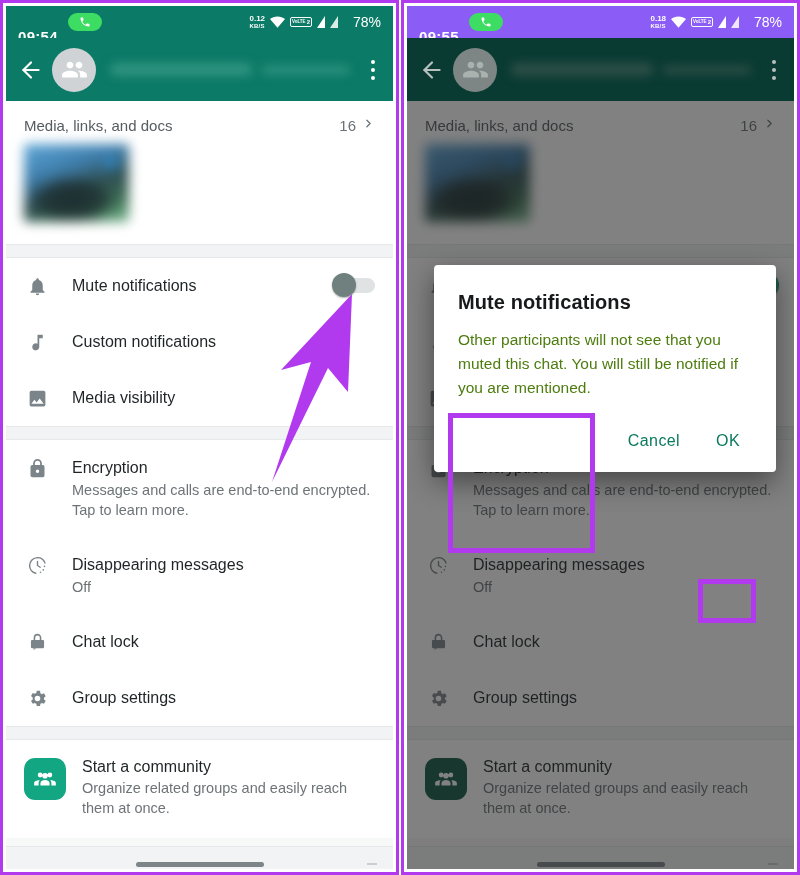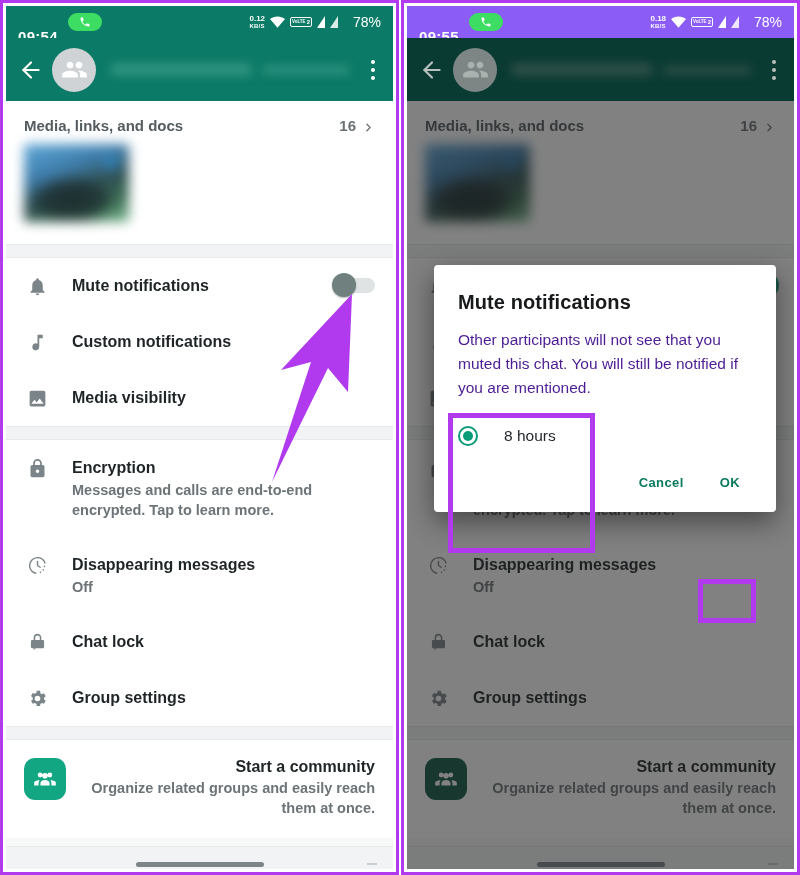--- a/index.html
+++ b/index.html
@@ -43,27 +43,27 @@
   .title-blur span{position:absolute;top:4px;height:13px;border-radius:6px;background:#2f9381;}
   .panel.right .title-blur span{background:#2c4e47;}
   .tb1{left:0;width:58%;}
   .tb2{left:62%;width:36%;top:7px !important;height:8px !important;}
   .kebab{margin-left:10px;display:flex;flex-direction:column;gap:4px;align-items:center;flex:0 0 auto;padding:4px 6px;}
   .kebab i{width:4px;height:4px;border-radius:50%;background:#fff;display:block;}
   .panel.right .kebab i{background:#b9c1bf;}
 
   
   .content{position:relative;background:#f7f8f8;height:780px;}
-  .card{background:#ffffff;font-weight:bold;}
+  .card{background:#ffffff;}
   .gap{height:12px;background:#f2f3f4;border-top:1px solid #e7e8e9;border-bottom:1px solid #e7e8e9;}
 
   
   .media-head{display:flex;align-items:center;padding:16px 18px 0 18px;}
   .media-head .lbl{font-size:15px;color:#555c60;}
-  .media-head .cnt{margin-left:auto;font-size:15px;color:#6b7276;display:flex;align-items:flex-end;gap:6px;}
+  .media-head .cnt{margin-left:auto;font-size:15px;color:#6b7276;display:flex;align-items:flex-start;gap:6px;}
   .chev svg{width:13px;height:13px;display:block;}
   .thumbs{padding:10px 18px 22px 18px;}
   .thumb{width:105px;height:78px;border-radius:3px;filter:blur(6px);
          background:linear-gradient(160deg,#5fa8d8 0%,#3f7fae 32%,#2f4f52 56%,#3e6f55 78%,#7fbf96 100%);}
   .thumb .hill{width:100%;height:100%;border-radius:3px;
          background:radial-gradient(ellipse 60% 45% at 46% 72%,#1d2e30 0%,rgba(29,46,48,.75) 48%,rgba(29,46,48,0) 70%),
                     radial-gradient(circle 14px at 83% 24%,#2f8fd6 0%,rgba(47,143,214,0) 75%);}
 
   
   .row{display:flex;align-items:flex-start;padding:17px 18px;}
@@ -75,42 +75,42 @@
   .row .tail{margin-left:auto;padding-left:10px;display:flex;align-items:center;}
 
   .toggle{width:40px;height:15px;border-radius:8px;background:#dfe3e4;position:relative;margin-top:3px;}
   .toggle .knob{position:absolute;left:-3px;top:-5px;width:24px;height:24px;border-radius:50%;background:#70807f;box-shadow:0 1px 2px rgba(0,0,0,.3);}
 
   
   .comm{display:flex;align-items:flex-start;padding:18px 18px 20px 18px;}
   .comm .sq{width:42px;height:42px;border-radius:11px;background:#12a683;display:flex;align-items:center;justify-content:center;flex:0 0 42px;}
   .panel.right .comm .sq{background:#0e5744;}
   .comm .sq svg{width:26px;height:26px;display:block;}
-  .comm .tx{margin-left:16px;text-align:right;}
+  .comm .tx{margin-left:16px;}
   .comm .t1{font-size:16px;color:#1f2527;}
   .comm .t2{font-size:14.5px;color:#6d7478;line-height:20px;margin-top:2px;}
 
   .navbar{position:absolute;left:0;right:0;bottom:0;height:34px;background:#f2f3f4;display:flex;align-items:center;justify-content:center;border-top:1px solid #e7e8e9;}
   .navbar .pill{width:128px;height:5px;border-radius:3px;background:#7d8589;}
   .navbar .cursor{position:absolute;right:16px;bottom:16px;width:10px;height:2px;background:#c9ced1;}
 
   
   .scrim{position:absolute;inset:0;background:rgba(30,30,30,.56);}
   .dialog{position:absolute;left:27px;top:259px;width:342px;background:#ffffff;border-radius:4px;
           box-shadow:0 10px 28px rgba(0,0,0,.45);padding:26px 24px 8px 24px;box-sizing:border-box;}
   .dlg-title{font-size:20px;font-weight:700;color:#17191a;letter-spacing:.1px;}
-  .dlg-body{font-size:15.5px;color:#4c1d95;line-height:24px;margin-top:14px;}
+  .dlg-body{font-size:15.5px;color:#4d7c0f;line-height:24px;margin-top:14px;}
   .radios{margin-top:14px;}
   .radio{display:flex;align-items:center;height:43px;}
   .radio .dot{width:20px;height:20px;border-radius:50%;border:2px solid #8b9295;box-sizing:border-box;flex:0 0 20px;position:relative;}
   .radio.sel .dot{border-color:#0a9c78;}
   .radio.sel .dot::after{content:"";position:absolute;left:3px;top:3px;width:10px;height:10px;border-radius:50%;background:#0a9c78;}
   .radio .rl{margin-left:26px;font-size:15.5px;color:#24292b;}
   .dlg-actions{display:flex;justify-content:flex-end;align-items:center;gap:12px;padding:10px 0 6px 0;}
-  .btn{font-size:13px;font-weight:700;color:#0a7a5e;letter-spacing:.4px;padding:8px 12px;}
+  .btn{font-size:16px;font-weight:400;color:#0a7a5e;letter-spacing:.4px;padding:8px 12px;}
 
   
   .hl{position:absolute;border:5px solid #b23aee;box-sizing:border-box;}
   .hl-radios{left:14px;top:148px;width:147px;height:140px;}
   .hl-ok{left:264px;top:314px;width:58px;height:44px;}
 
   
   .arrow{position:absolute;left:250px;top:276px;width:150px;height:220px;pointer-events:none;}
   .arrow svg{width:100%;height:100%;display:block;}
 </style>
@@ -521,24 +521,20 @@
         </div>
 
         <div class="scrim"></div>
       </div>
 
       <div class="dialog">
         <div class="dlg-title">Mute notifications</div>
         <div class="dlg-body">Other participants will not see that you muted this chat. You will still be notified if you are mentioned.</div>
 
         <div class="radios">
-          <div class="radio sel">
-            <div class="dot"></div>
-            <div class="rl">8 hours</div>
-          </div>
         </div>
 
         <div class="dlg-actions">
           <div class="btn">Cancel</div>
           <div class="btn">OK</div>
         </div>
 
         <div class="hl hl-radios"></div>
         <div class="hl hl-ok"></div>
       </div>

